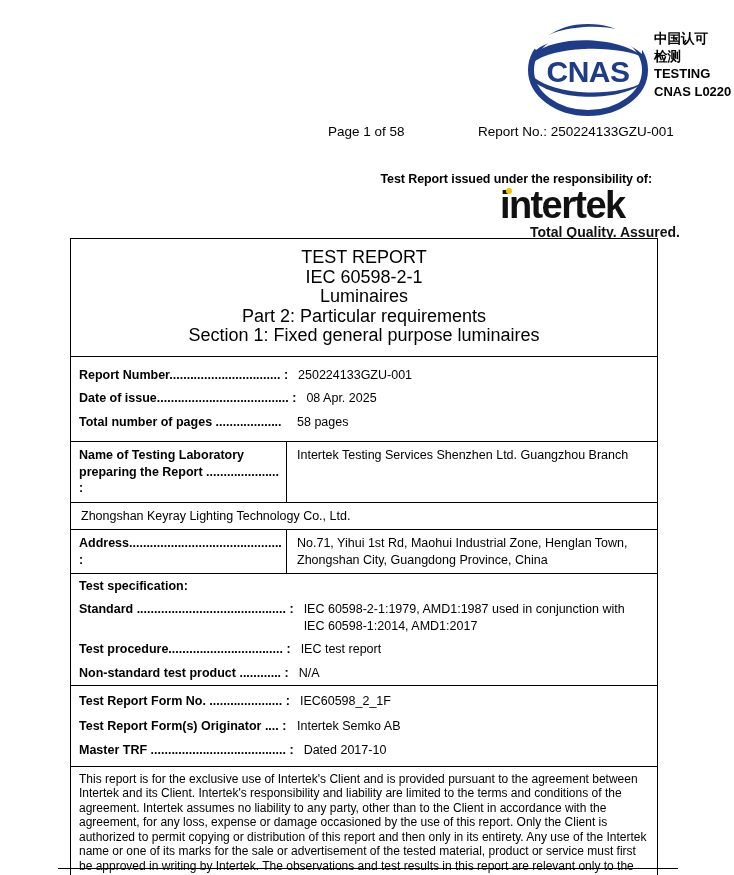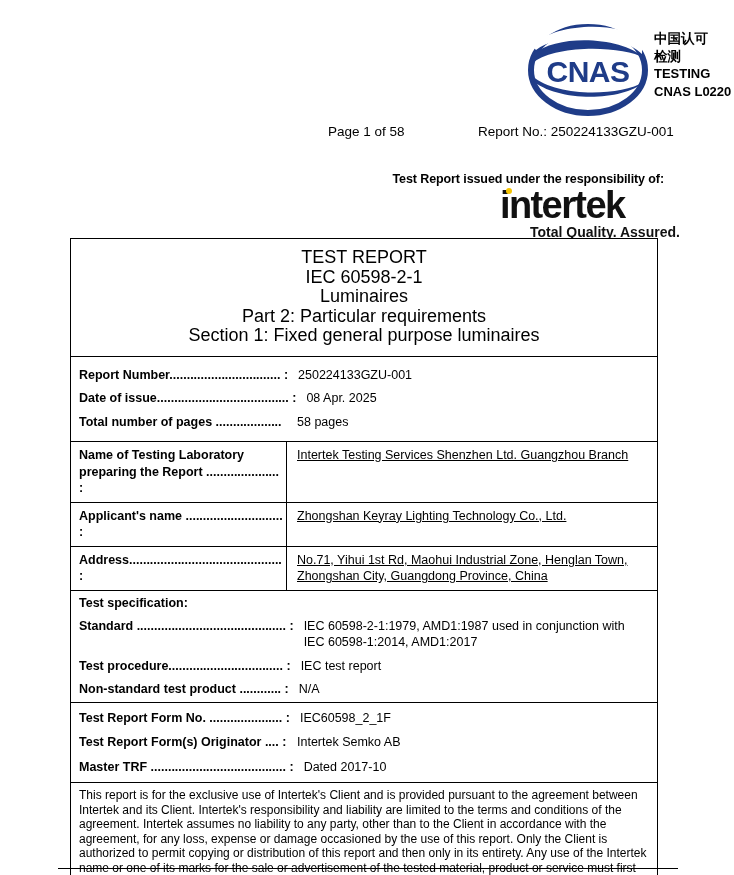--- a/index.html
+++ b/index.html
@@ -67,21 +67,21 @@
     position: absolute;
     left: 478px;
     top: 0;
     white-space: nowrap;
   }
 
   
   #responsibility {
     position: absolute;
     top: 172px;
-    left: 16px;
+    left: 4px;
     width: 648px;
     text-align: right;
     font-size: 12.5px;
     font-weight: bold;
     letter-spacing: -0.1px;
   }
   #intertek-logo {
     position: absolute;
     top: 185px;
     left: 500px;
@@ -183,21 +183,20 @@
     font-weight: bold;
     line-height: 16.5px;
     border-right: 1.4px solid #000;
   }
   #group-b .val {
     flex: 1 1 auto;
     box-sizing: border-box;
     padding: 5px 6px 5px 10px;
     font-size: 12.5px;
     line-height: 16.5px;
-    text-decoration: underline;
   }
   #group-b .subrow + .subrow .lbl,
   #group-b .subrow + .subrow .val {
     border-top: 1.4px solid #000;
   }
 
   
   #group-c { padding: 0; }
   #group-c .spec-head {
     padding: 5px 0 5px 8px;
@@ -289,21 +288,20 @@
 
   <div class="tbl-section" id="group-b">
     <div class="subrow">
       <div class="lbl">
         <span>Name of Testing Laboratory</span><br>
         <span>preparing the Report ..................... :</span>
       </div>
       <div class="val">Intertek Testing Services Shenzhen Ltd. Guangzhou Branch</div>
     </div>
     <div class="subrow">
-      <div class="lbl">Applicant's name ............................ :</div>
       <div class="val">Zhongshan Keyray Lighting Technology Co., Ltd.</div>
     </div>
     <div class="subrow">
       <div class="lbl">Address............................................ :</div>
       <div class="val">
         <span>No.71, Yihui 1st Rd, Maohui Industrial Zone, Henglan Town,</span><br>
         <span>Zhongshan City, Guangdong Province, China</span>
       </div>
     </div>
   </div>

